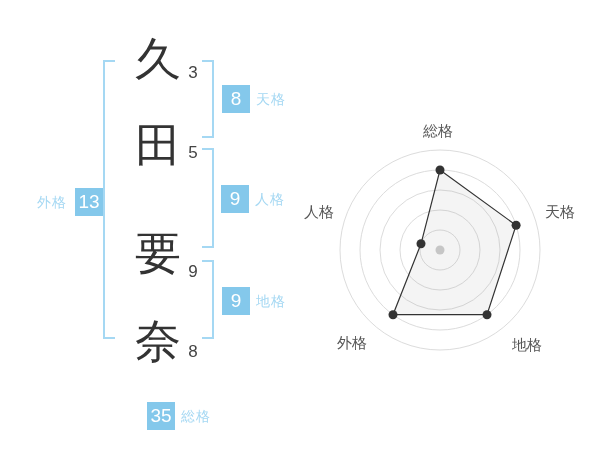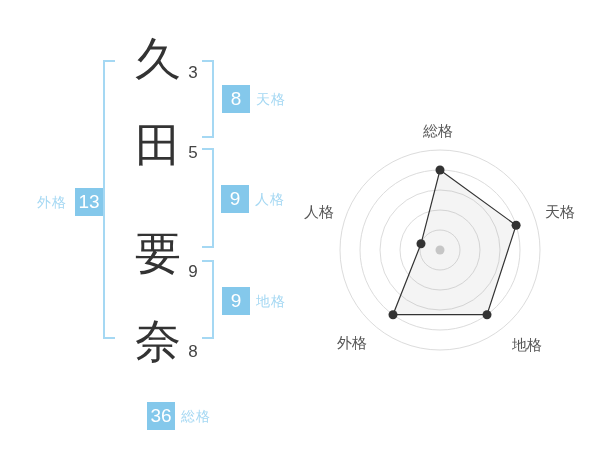--- a/index.html
+++ b/index.html
@@ -57,21 +57,21 @@
 
   <div class="stroke s0">3</div>
   <div class="stroke s1">5</div>
   <div class="stroke s2">9</div>
   <div class="stroke s3">8</div>
 
   <div class="vbox vb-tenkaku">8</div>
   <div class="vbox vb-jinkaku">9</div>
   <div class="vbox vb-chikaku">9</div>
   <div class="vbox vb-gaikaku">13</div>
-  <div class="vbox vb-soukaku">36</div>
+  <div class="vbox vb-soukaku">35</div>
 
   <div class="vlabel vl-tenkaku">天格</div>
   <div class="vlabel vl-jinkaku">人格</div>
   <div class="vlabel vl-chikaku">地格</div>
   <div class="vlabel vl-gaikaku">外格</div>
   <div class="vlabel vl-soukaku">総格</div>
 
   <svg id="radar-svg" width="300" height="260" viewBox="0 0 300 260">
       <circle cx="150" cy="130" r="20" fill="none" stroke="#dcdcdc" stroke-width="1"></circle>
       <circle cx="150" cy="130" r="40" fill="none" stroke="#dcdcdc" stroke-width="1"></circle>

